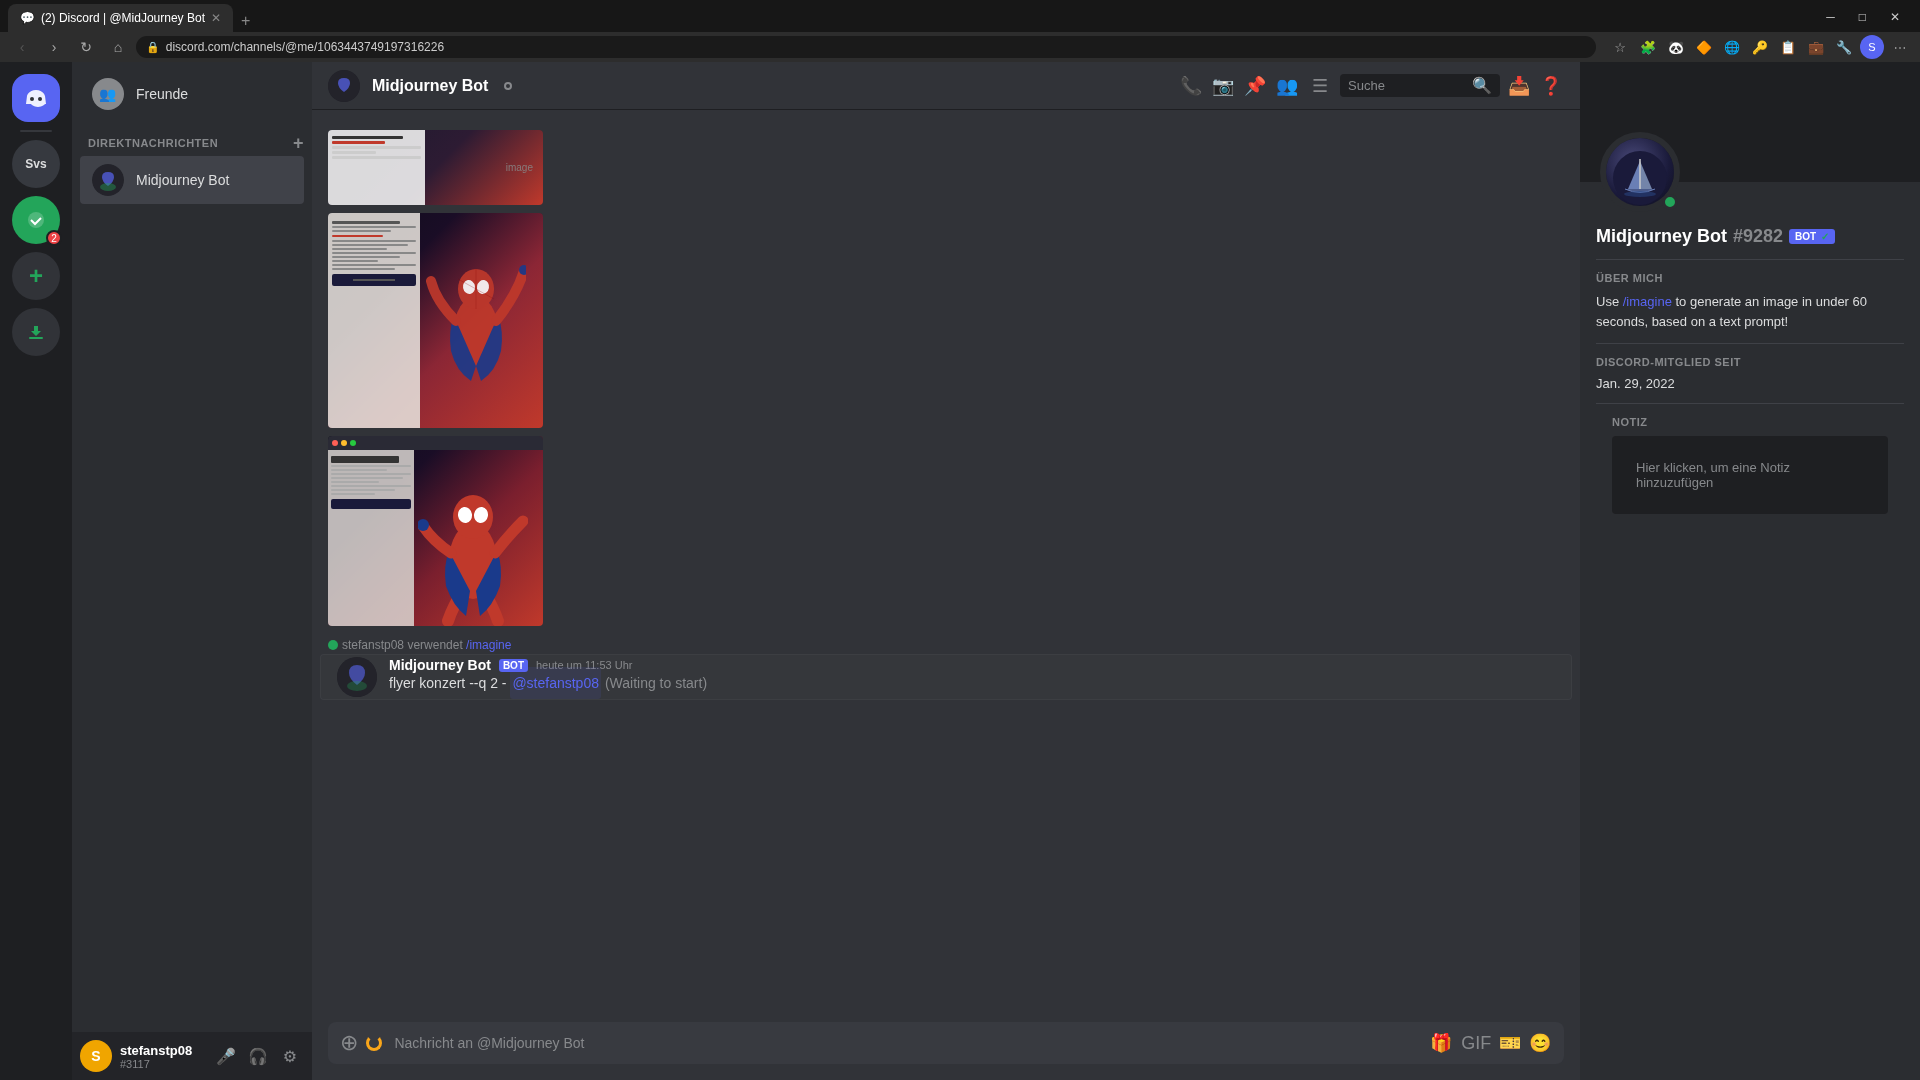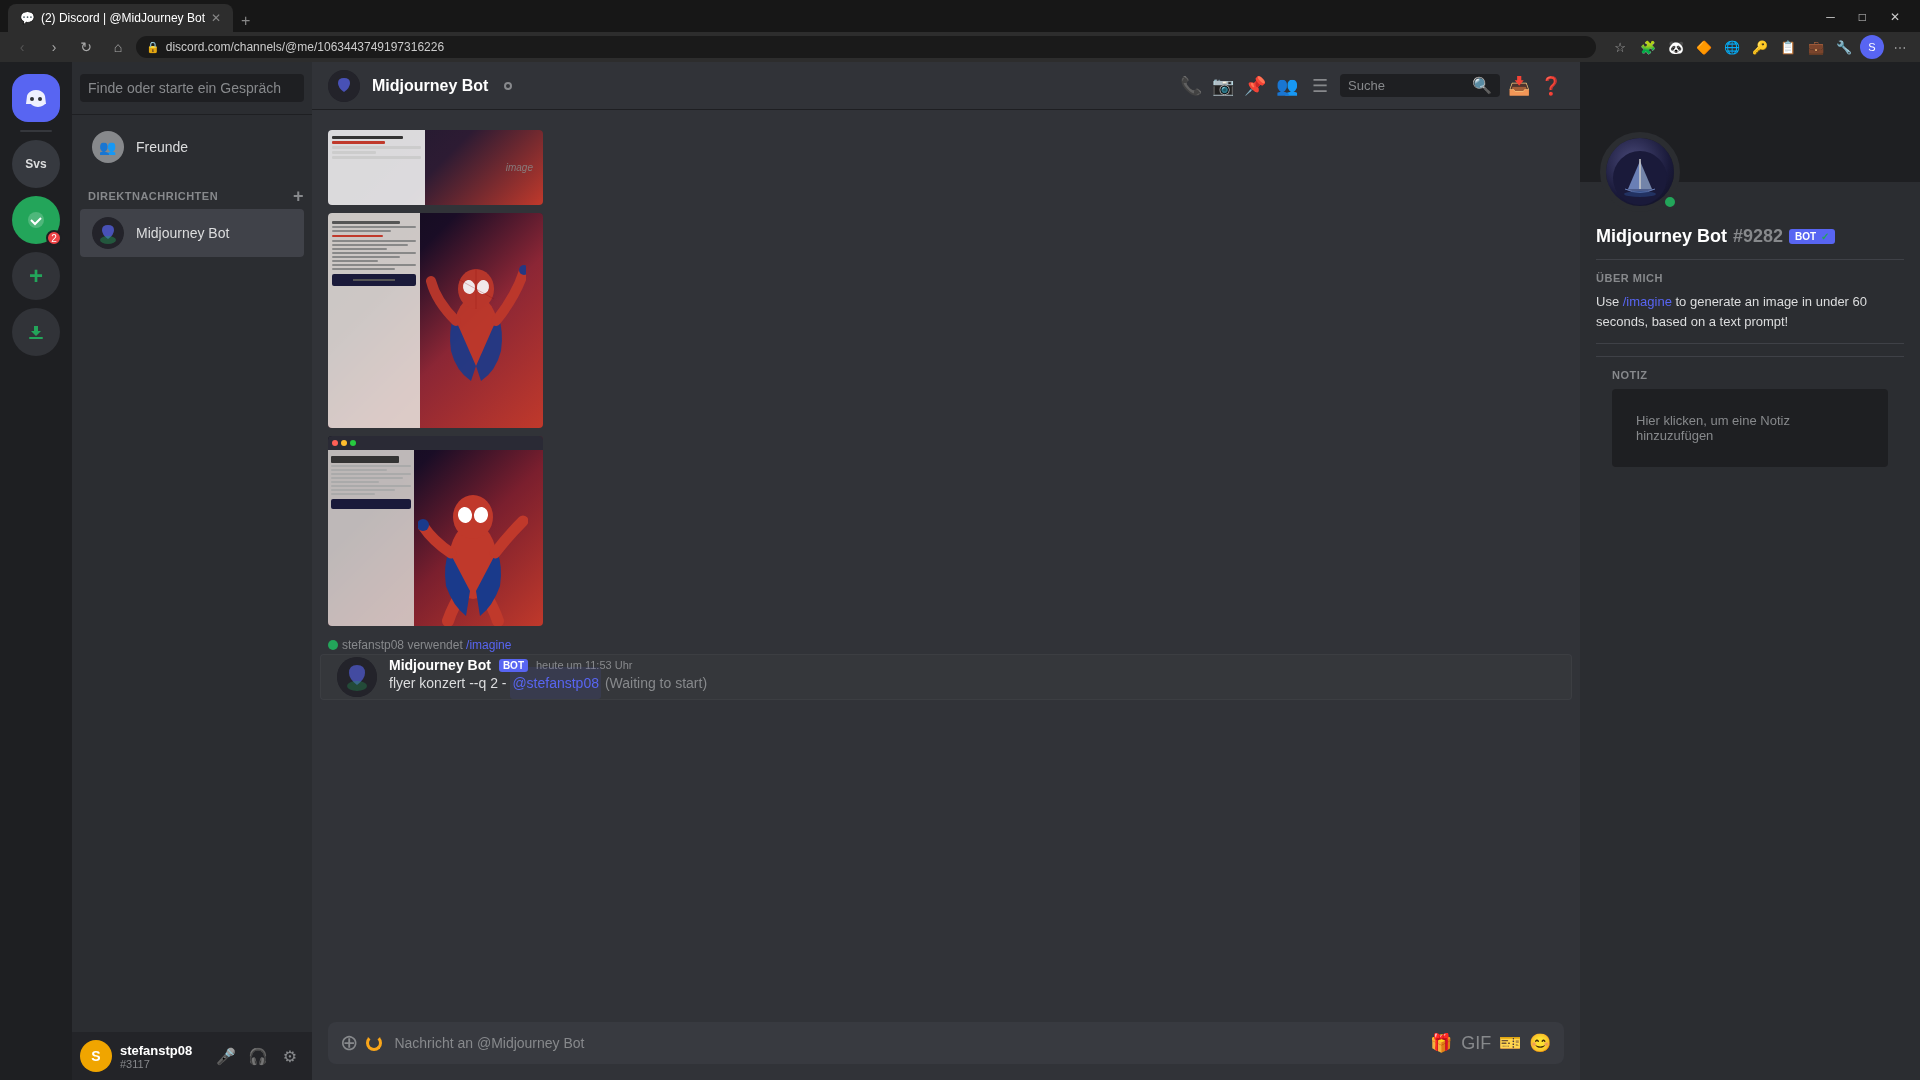--- a/index.html
+++ b/index.html
@@ -818,23 +818,20 @@
     <div class="server-icon add">+</div>
     <div class="server-icon download">
       <svg width="20" height="20" viewBox="0 0 20 20" fill="#23a55a">
         <path d="M10 14l-5-5h3V4h4v5h3l-5 5z"></path>
         <rect x="3" y="15" width="14" height="2" rx="1" fill="#23a55a"></rect>
       </svg>
     </div>
   </div>
 
   <div class="dm-sidebar">
-    <div class="dm-search">
-      <input type="text" placeholder="Finde oder starte ein Gespräch" style="">
-    </div>
     <div class="dm-item" style="margin-top: 8px;">
       <div class="friends-icon">👥</div>
       <span class="dm-name">Freunde</span>
     </div>
     <div class="dm-section-header">
       <span>DIREKTNACHRICHTEN</span>
       <span class="add-btn">+</span>
     </div>
     <div class="dm-item active">
       <div class="dm-avatar-img">
@@ -897,21 +894,21 @@
         <div class="img-placeholder">
           <div class="img-card-1" style="height:75px; position:relative;">
             <div class="doc-overlay">
               <div class="doc-line dark"></div>
               <div class="doc-line red"></div>
               <div class="doc-line"></div>
               <div class="doc-line short"></div>
               <div class="doc-line"></div>
             </div>
             <div style="position:absolute; right:10px; display:flex; align-items:center; justify-content:center; height:100%; opacity:0.85;">
-              <div style="font-size:10px; color:#888; font-style:italic;">image</div>
+              <div style="font-size:10px; color:#888; ">image</div>
             </div>
           </div>
         </div>
 
         <div class="img-placeholder">
           <div class="img-card-2" style="position:relative; overflow:hidden;">
 
             <div style="position:absolute; left:0; top:0; width:43%; height:100%; background:rgba(230,225,220,0.88); padding:6px 4px;">
               <div style="height:3px; background:#555; margin:2px 0; border-radius:1px; width:80%;"></div>
               <div style="height:2px; background:#888; margin:2px 0; border-radius:1px;"></div>
@@ -1087,20 +1084,24 @@
         </span>
       </div>
       <div class="profile-divider"></div>
       <div class="profile-section">
         <div class="profile-section-title">ÜBER MICH</div>
         <div class="profile-about">
           <span>Use </span><a class="imagine-link">/imagine</a><span> to generate an image in under 60 seconds, based on a text prompt!</span>
         </div>
       </div>
       <div class="profile-divider"></div>
+      <div class="profile-section">
+        <div class="profile-section-title">DISCORD-MITGLIED SEIT</div>
+        <div class="member-since">Jan. 29, 2022</div>
+      </div>
       <div class="profile-divider"></div>
       <div class="notiz-section">
         <div class="profile-section-title">NOTIZ</div>
         <div class="notiz-input" style="cursor:text;">Hier klicken, um eine Notiz hinzuzufügen</div>
       </div>
     </div>
   </div>
 </div>
 
 </body></html>

